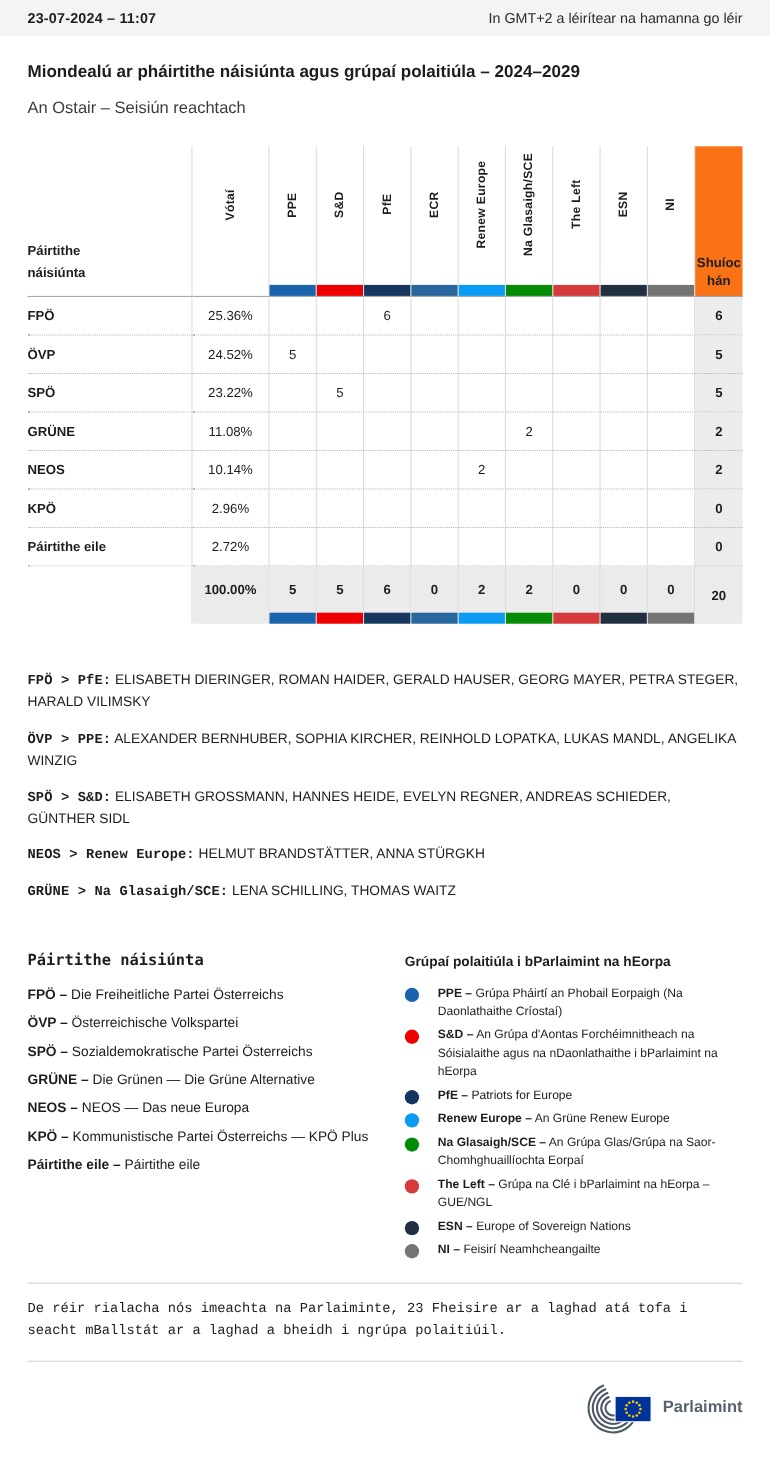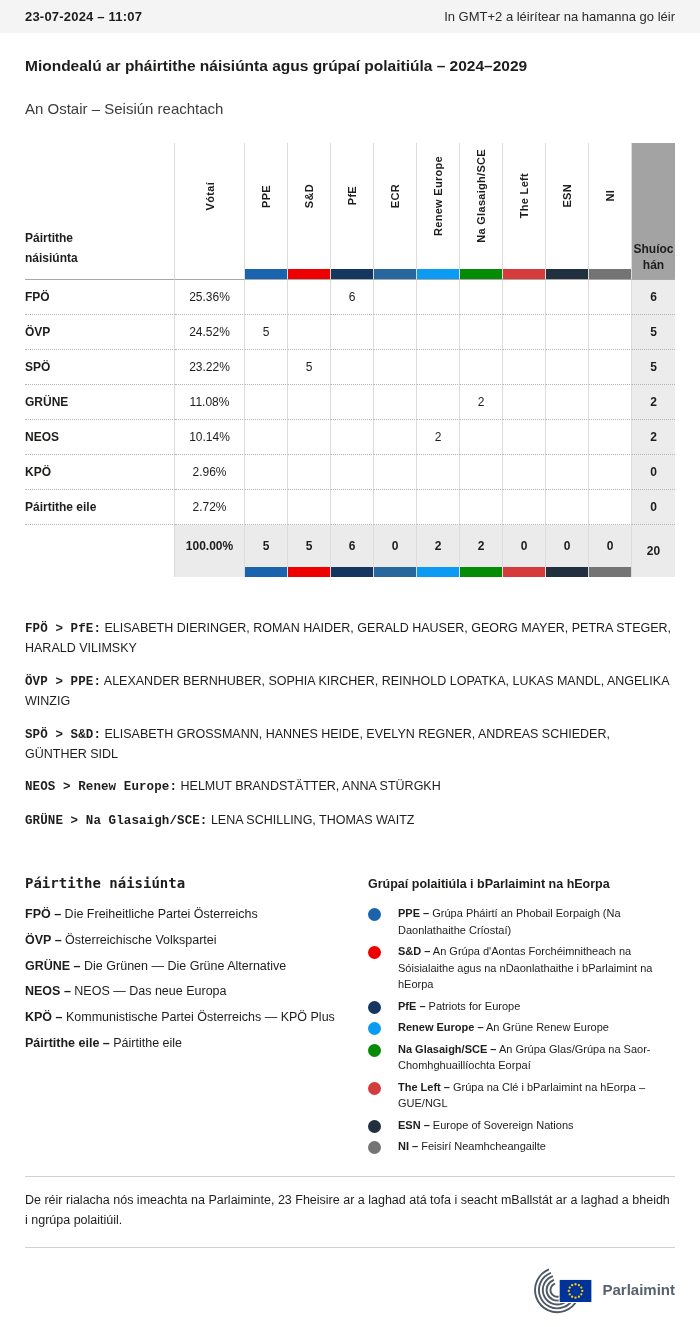--- a/index.html
+++ b/index.html
@@ -5,32 +5,32 @@
   html,body{margin:0;padding:0;}
   body{width:700px;height:1327px;background:#fff;color:#1d1d1b;
        font-family:"Liberation Sans",sans-serif;overflow:hidden;position:relative;}
   
   .topbar{background:#f4f4f4;display:flex;justify-content:space-between;align-items:center;
           padding:9px 25px;font-size:13px;gap:48px;}
   .topbar .dt{font-weight:bold;letter-spacing:.2px;}
   .topbar .tz{color:#2b2b2b;}
   
   .title{margin:24px 25px 0;font-size:15.5px;font-weight:bold;}
-  .subtitle{margin:25px 25px 0;font-size:15px;color:#3c3c3c;}
+  .subtitle{margin:15px 25px 0;font-size:15px;color:#3c3c3c;}
   
   .tbl{display:grid;grid-template-columns:150px 70px repeat(10,43px);margin:26px 25px 0;}
   .c{position:relative;border-right:1px solid #dcdcdc;box-sizing:border-box;}
   .c.lastcol{border-right:none;}
   .h{height:137px;border-bottom:1px solid #a8a8a8;display:flex;align-items:center;justify-content:center;}
   .h.corner{align-items:flex-end;justify-content:flex-start;font-weight:bold;font-size:12px;line-height:1.65;padding-bottom:10px;}
   .h.corner span{display:block;width:70px;}
   .rot{writing-mode:vertical-rl;transform:rotate(180deg);font-weight:bold;font-size:11px;
        letter-spacing:.3px;margin-bottom:30px;white-space:nowrap;}
   .h .bar{position:absolute;left:0;right:0;bottom:0;height:10px;}
-  .h.seats{background:#a3a3a3;align-items:flex-end;font-weight:bold;font-size:12px;text-align:center;
+  .h.seats{background:#f97316;align-items:flex-end;font-weight:bold;font-size:12px;text-align:center;
            line-height:1.35;padding-bottom:6px;word-break:break-all;}
   .h.seats span{display:block;width:40px;}
   .b{height:35px;display:flex;align-items:center;justify-content:center;font-size:12px;
      border-bottom:1px dotted #b5b5b5;}
   .b.party{justify-content:flex-start;font-weight:bold;}
   .b.seats{background:#ececec;font-weight:bold;}
   .t{height:52px;background:#ebebeb;display:flex;align-items:center;justify-content:center;
      font-weight:bold;font-size:12px;}
   .t.party{background:#fff;}
   .t.padb{padding-bottom:10px;}
@@ -44,21 +44,21 @@
   .leg-nat{width:335px;margin-right:8px;}
   .leg-nat h3{font-family:"DejaVu Sans Mono","Liberation Mono",monospace;font-size:14px;
               font-weight:bold;margin:0 0 14px;}
   .leg-nat .item{font-size:12.5px;margin-bottom:7px;line-height:1.5;}
   .leg-grp{flex:1;}
   .leg-grp h3{font-size:12.5px;font-weight:bold;margin:2px 0 14px;}
   .leg-grp .item{position:relative;padding-left:30px;margin-bottom:5px;font-size:11px;line-height:1.5;}
   .leg-grp .dot{position:absolute;left:0;top:3px;width:13px;height:13px;border-radius:50%;}
   
   .hr{border-top:1px solid #d2d2d2;margin:16px 25px 0;}
-  .note{margin:13px 25px 0;font-size:12.5px;line-height:1.65;}
+  .note{margin:13px 25px 0;font-size:12.5px;line-height:1.65;font-family:Liberation Mono, monospace;}
   .srcrow{display:flex;justify-content:space-between;align-items:center;margin:16px 25px 0;}
   .src{font-size:14px;padding-top:22px;}
   .logo{display:flex;align-items:center;}
   .logo .lt{font-size:15px;font-weight:bold;color:#57626e;line-height:1.15;margin-left:8px;}
 </style>
 </head>
 <body>
 
 <div class="topbar">
   <span class="dt">23-07-2024 – 11:07</span>
@@ -254,20 +254,21 @@
   <p><b>SPÖ &gt; S&amp;D:</b> <span>ELISABETH GROSSMANN, HANNES HEIDE, EVELYN REGNER, ANDREAS SCHIEDER, GÜNTHER SIDL</span></p>
   <p><b>NEOS &gt; Renew Europe:</b> <span>HELMUT BRANDSTÄTTER, ANNA STÜRGKH</span></p>
   <p><b>GRÜNE &gt; Na Glasaigh/SCE:</b> <span>LENA SCHILLING, THOMAS WAITZ</span></p>
 </div>
 
 <div class="legends">
   <div class="leg-nat">
     <h3>Páirtithe náisiúnta</h3>
     <div class="item"><b>FPÖ –</b> <span>Die Freiheitliche Partei Österreichs</span></div>
     <div class="item"><b>ÖVP –</b> <span>Österreichische Volkspartei</span></div>
+    <div class="item"><b>SPÖ –</b> <span>Sozialdemokratische Partei Österreichs</span></div>
     <div class="item"><b>GRÜNE –</b> <span>Die Grünen — Die Grüne Alternative</span></div>
     <div class="item"><b>NEOS –</b> <span>NEOS — Das neue Europa</span></div>
     <div class="item"><b>KPÖ –</b> <span>Kommunistische Partei Österreichs — KPÖ Plus</span></div>
     <div class="item"><b>Páirtithe eile –</b> <span>Páirtithe eile</span></div>
   </div>
   <div class="leg-grp">
     <h3>Grúpaí polaitiúla i bParlaimint na hEorpa</h3>
     <div class="item"><span class="dot" style="background: rgb(26, 100, 174);"></span><b>PPE –</b> <span>Grúpa Pháirtí an Phobail Eorpaigh (Na Daonlathaithe Críostaí)</span></div>
     <div class="item"><span class="dot" style="background: rgb(238, 0, 0);"></span><b>S&amp;D –</b> <span>An Grúpa d'Aontas Forchéimnitheach na Sóisialaithe agus na nDaonlathaithe i bParlaimint na hEorpa</span></div>
     <div class="item"><span class="dot" style="background: rgb(21, 54, 95);"></span><b>PfE –</b> <span>Patriots for Europe</span></div>

